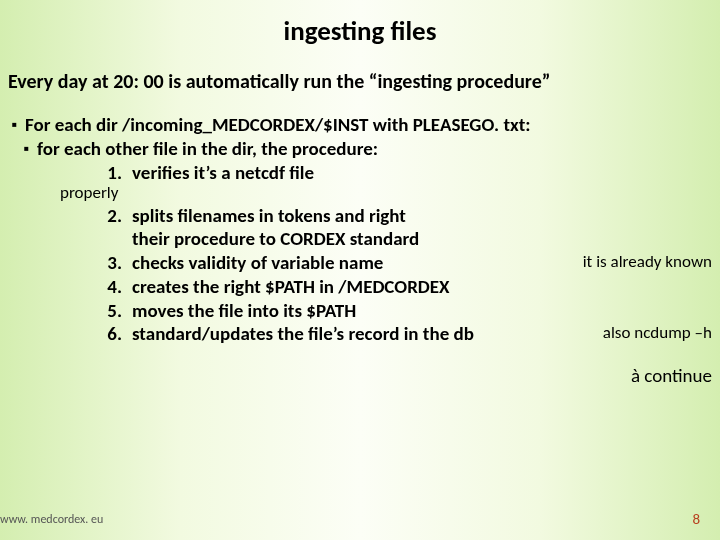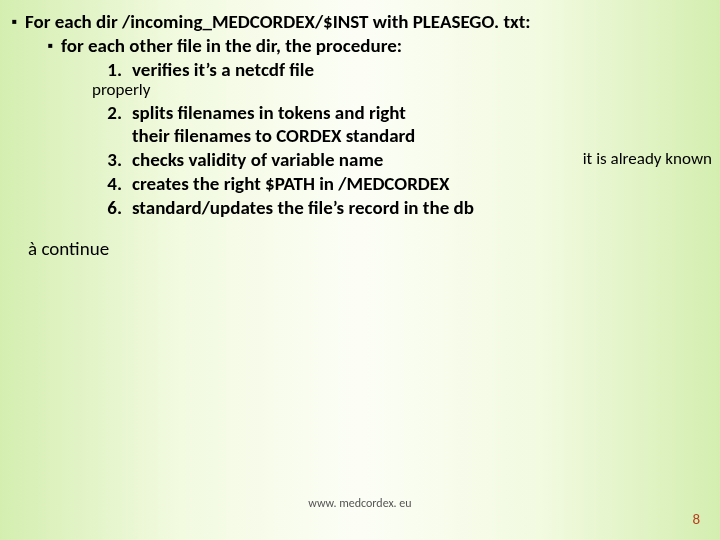--- a/index.html
+++ b/index.html
@@ -37,21 +37,21 @@
   }
   .content {
     font-size: 19px;
     font-weight: bold;
     line-height: 1.25;
   }
   .b1 {
     margin-left: 4px;
   }
   .b2 {
-    margin-left: 40px;
+    margin-left: 16px;
   }
   .ol {
     margin-left: 88px;
   }
   .num {
     display: inline-block;
     width: 26px;
     text-align: right;
     margin-right: 10px;
   }
@@ -71,54 +71,56 @@
   .right-note {
     font-weight: normal;
     font-size: 17px;
     margin-left: auto;
     padding-left: 6px;
     white-space: nowrap;
   }
   .properly {
     font-weight: normal;
     font-size: 17px;
-    margin-left: 84px;
+    margin-left: 52px;
     margin-top: -2px;
   }
   .continue {
     margin-top: 18px;
     margin-left: 20px;
     font-weight: normal;
     font-size: 19px;
+    text-align: right;
   }
   .footer-url {
     position: absolute;
-    bottom: 30px;
+    bottom: 14px;
     left: 0;
     width: 100%;
-    text-align: center;
     font-size: 12px;
     font-weight: normal;
     color: #555;
   }
   .page-num {
     position: absolute;
     bottom: 12px;
     right: 20px;
     font-size: 15px;
     color: #b8401f;
     font-weight: normal;
   }
 </style>
 </head>
 <body>
 
 <div class="slide">
 
+  <div class="title">ingesting files</div>
 
+  <div class="subtitle">Every day at 20: 00 is automatically run the “ingesting procedure”</div>
 
   <div class="content">
 
     <div class="b1">
       <span class="sq">▪</span><span>For each dir /incoming_MEDCORDEX/$INST  with PLEASEGO. txt:</span>
     </div>
 
     <div class="b2">
       <span class="sq">▪</span><span>for each other file in the dir, the procedure:</span>
     </div>
@@ -130,42 +132,48 @@
     </div>
     <div class="properly">properly</div>
 
     <div class="row">
       <div class="ol main-col">
         <span class="num">2.</span><span>splits filenames in tokens and right</span>
       </div>
     </div>
     <div class="row">
       <div class="ol main-col">
-        <span class="num">&nbsp;</span><span>their filenames to CORDEX standard</span>
+        <span class="num">&nbsp;</span><span>their procedure to CORDEX standard</span>
       </div>
     </div>
 
     <div class="row">
       <div class="ol main-col">
         <span class="num">3.</span><span>checks validity of variable name</span>
       </div>
       <div class="right-note">it is already known</div>
     </div>
 
     <div class="row">
       <div class="ol main-col">
         <span class="num">4.</span><span>creates the right $PATH in /MEDCORDEX</span>
       </div>
     </div>
 
+    <div class="row">
+      <div class="ol main-col">
+        <span class="num">5.</span><span>moves the file into its $PATH</span>
+      </div>
+    </div>
 
     <div class="row">
       <div class="ol main-col">
         <span class="num">6.</span><span>standard/updates the file’s record in the db</span>
       </div>
+      <div class="right-note">also ncdump –h</div>
     </div>
 
     <div class="continue">à continue</div>
 
   </div>
 
   <div class="footer-url">www. medcordex. eu</div>
   <div class="page-num">8</div>
 
 </div>

